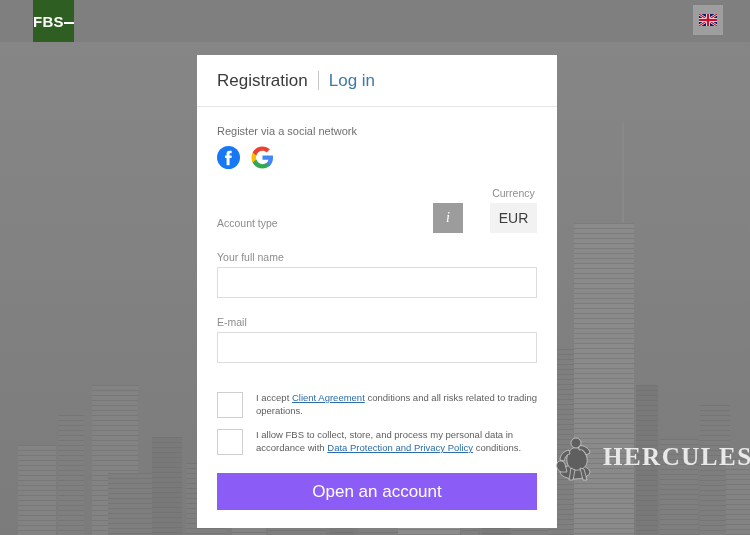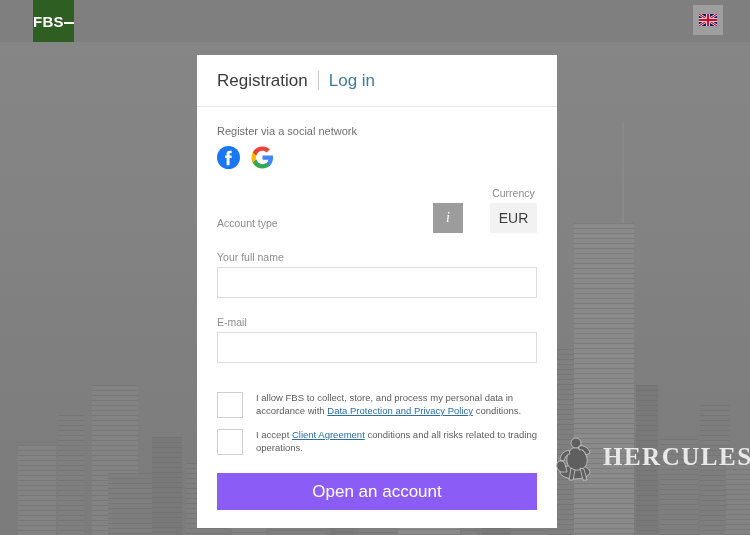--- a/index.html
+++ b/index.html
@@ -284,27 +284,27 @@
         <span class="lbl">E-mail</span>
         <input class="txt-input" type="text" placeholder="" style="">
       </div>
 
     </div>
 
     <div class="checks">
       <div class="chk-row">
         <div class="chk"></div>
         <div class="chk-txt">
-          <span>I allow FBS to collect, store, and process my personal data in accordance with </span><a>Data Protection and Privacy Policy</a><span> conditions.</span>
+          <span>I accept </span><a>Client Agreement</a><span> conditions and all risks related to trading operations.</span>
         </div>
       </div>
       <div class="chk-row">
         <div class="chk"></div>
         <div class="chk-txt">
-          <span>I accept </span><a>Client Agreement</a><span> conditions and all risks related to trading operations.</span>
+          <span>I allow FBS to collect, store, and process my personal data in accordance with </span><a>Data Protection and Privacy Policy</a><span> conditions.</span>
         </div>
       </div>
     </div>
 
     <div class="btn-zone">
       <button class="open-btn">Open an account</button>
     </div>
 
   </div>
 

